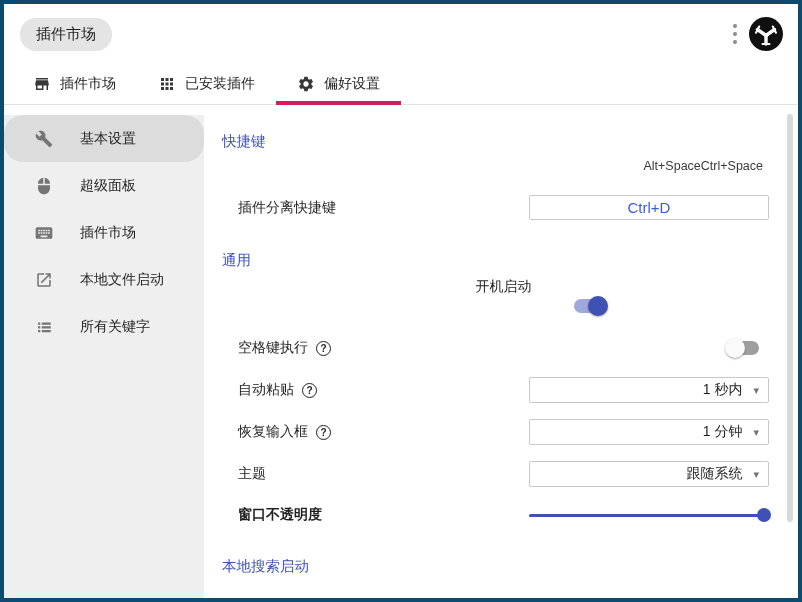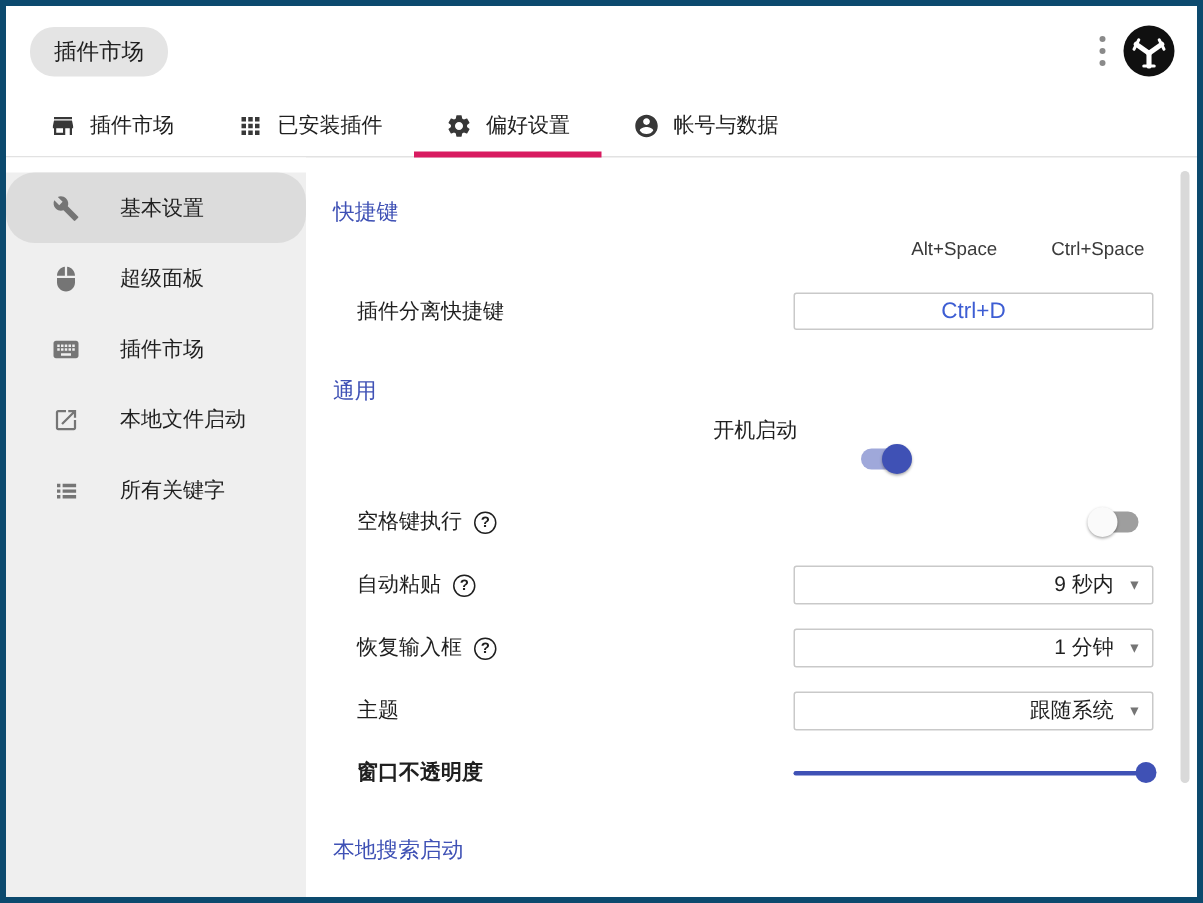--- a/index.html
+++ b/index.html
@@ -39,21 +39,21 @@
   
   .content { flex:1; padding:0 29px 0 18px; overflow:hidden; position:relative; }
   .section-title { font-size:14.5px; font-weight:400; color:var(--accent,#3f51b5); }
   .row { display:flex; justify-content:space-between; align-items:center; }
   .lbl { margin-left:16px; font-size:14px; color:#1f1f1f; display:flex; align-items:center;
     gap:8px; }
   .ctrl { width:240px; flex:none; display:flex; justify-content:flex-end; }
   .hotkey-input { width:240px; height:25px; border:1px solid #c9c9c9; border-radius:2px;
     text-align:center; font-size:15px; color:var(--hotkey-text,#3d5dd3); background:#fff;
     font-family:inherit; outline:none; }
-  .hint-row { display:flex; justify-content:flex-end; gap:36px; margin:8px 6px 0 0;
+  .hint-row { display:flex; justify-content:flex-end; margin:8px 6px 0 0;
     font-size:12.5px; color:#3a3a3a; }
   .select { width:240px; height:26px; border:1px solid #c9c9c9; border-radius:2px;
     display:flex; align-items:center; justify-content:flex-end; padding-right:9px; gap:11px;
     font-size:14px; color:#1f1f1f; background:#fff; cursor:pointer; }
   .caret { color:#757575; font-size:11px; line-height:1; }
   .help { width:15px; height:15px; border:1.4px solid #1f1f1f; border-radius:50%;
     font-size:10px; font-weight:bold; display:inline-flex; align-items:center;
     justify-content:center; color:#1f1f1f; cursor:pointer; }
   .toggle { position:relative; width:36px; height:20px; cursor:pointer; margin-right:8px; }
   .toggle .track { position:absolute; left:2px; right:2px; top:3px; height:14px;
@@ -137,28 +137,20 @@
       <span>已安装插件</span>
     </div>
     <div class="tab active">
       <span class="tab-icon">
         <svg width="18" height="18" viewBox="0 0 24 24" fill="currentColor">
             <path d="M19.14 12.94c.04-.3.06-.61.06-.94 0-.32-.02-.64-.07-.94l2.03-1.58c.18-.14.23-.41.12-.61l-1.92-3.32c-.12-.22-.37-.29-.59-.22l-2.39.96c-.5-.38-1.03-.7-1.62-.94l-.36-2.54c-.04-.24-.24-.41-.48-.41h-3.84c-.24 0-.43.17-.47.41l-.36 2.54c-.59.24-1.13.57-1.62.94l-2.39-.96c-.22-.08-.47 0-.59.22L2.74 8.87c-.12.21-.08.47.12.61l2.03 1.58c-.05.3-.09.63-.09.94s.02.64.07.94l-2.03 1.58c-.18.14-.23.41-.12.61l1.92 3.32c.12.22.37.29.59.22l2.39-.96c.5.38 1.03.7 1.62.94l.36 2.54c.05.24.24.41.48.41h3.84c.24 0 .44-.17.47-.41l.36-2.54c.59-.24 1.13-.56 1.62-.94l2.39.96c.22.08.47 0 .59-.22l1.92-3.32c.12-.22.07-.47-.12-.61l-2.01-1.58zM12 15.6c-1.98 0-3.6-1.62-3.6-3.6s1.62-3.6 3.6-3.6 3.6 1.62 3.6 3.6-1.62 3.6-3.6 3.6z"></path>
           </svg>
       </span>
       <span>偏好设置</span>
     </div>
-    <div class="tab">
-      <span class="tab-icon">
-        <svg width="18" height="18" viewBox="0 0 24 24" fill="currentColor">
-            <path d="M12 2C6.48 2 2 6.48 2 12s4.48 10 10 10 10-4.48 10-10S17.52 2 12 2zm0 3c1.66 0 3 1.34 3 3s-1.34 3-3 3-3-1.34-3-3 1.34-3 3-3zm0 14.2c-2.5 0-4.71-1.28-6-3.22.03-1.99 4-3.08 6-3.08 1.99 0 5.97 1.09 6 3.08-1.29 1.94-3.5 3.22-6 3.22z"></path>
-          </svg>
-      </span>
-      <span>帐号与数据</span>
-    </div>
   </div>
 
   <div class="body">
 
     <aside class="sidebar">
       <div class="sidebar-inner">
         <div class="side-item selected">
           <span class="side-icon">
             <svg width="18" height="18" viewBox="0 0 24 24" fill="currentColor">
                 <path d="M22.7 19l-9.1-9.1c.9-2.3.4-5-1.5-6.9-2-2-5-2.4-7.4-1.3L9 6 6 9 1.6 4.7C.4 7.1.9 10.1 2.9 12.1c1.9 1.9 4.6 2.4 6.9 1.5l9.1 9.1c.4.4 1 .4 1.4 0l2.3-2.3c.5-.4.5-1.1.1-1.4z"></path>
@@ -242,21 +234,21 @@
         </div>
       </div>
 
       <div class="row" id="row-autopaste">
         <span class="lbl">
           <span>自动粘贴</span>
           <span class="help">?</span>
         </span>
         <div class="ctrl">
           <div class="select">
-            <span>9 秒内</span>
+            <span>1 秒内</span>
             <span class="caret">▾</span>
           </div>
         </div>
       </div>
 
       <div class="row" id="row-restore">
         <span class="lbl">
           <span>恢复输入框</span>
           <span class="help">?</span>
         </span>

